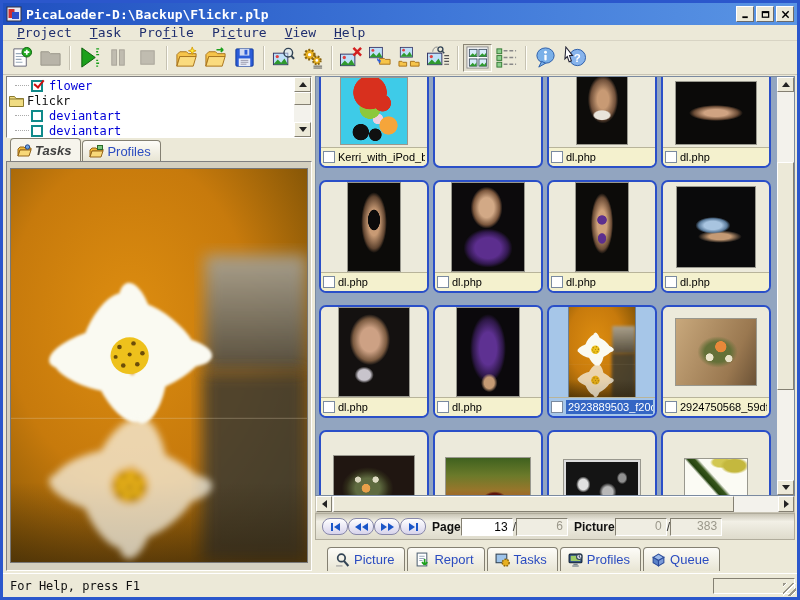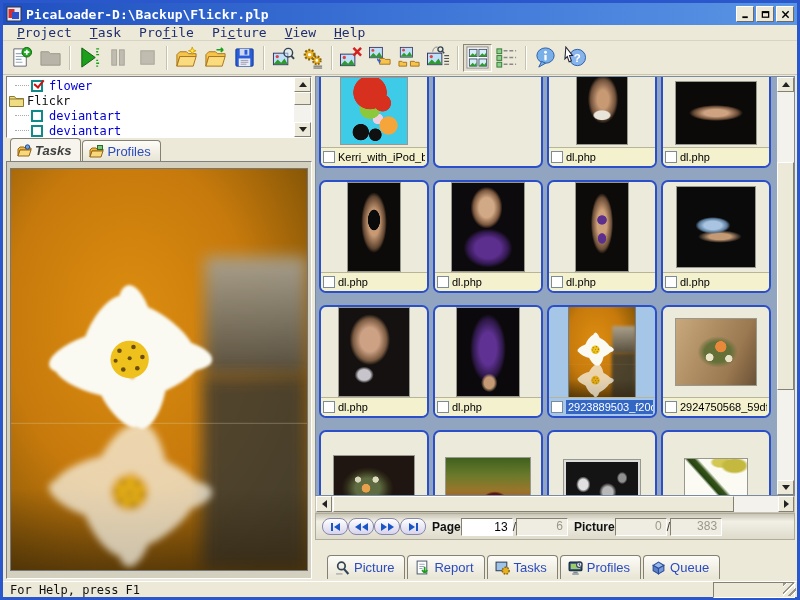--- a/index.html
+++ b/index.html
@@ -92,21 +92,21 @@
   .pg-field.dim { background:#efedE2; color:#9a978a; }
   .pg-sep { font-size:12px; color:#333; }
 
   
   .bottom-tabs { flex:1; display:flex; align-items:flex-end; gap:2px; padding-left:12px; }
   .btab { display:flex; align-items:center; gap:4px; height:24px; padding:2px 10px 3px 7px; border:1px solid #848072; border-bottom:none; border-radius:4px 4px 0 0; background:linear-gradient(#fdfcf8,#e8e5d4); font-size:13px; color:#2b4cc0; }
   .btab.active { background:#f6f4ec; color:#000; font-weight:bold; font-style:italic; height:27px; }
   .btab svg { width:15px; height:15px; }
 
   
-  .statusbar { height:16px; flex:0 0 auto; display:flex; align-items:center; gap:3px; padding:1px 2px; border-top:1px solid #fff; position:relative; }
+  .statusbar { height:24px; flex:0 0 auto; display:flex; align-items:center; gap:3px; padding:1px 2px; border-top:1px solid #fff; position:relative; }
   .status-left { flex:1; height:16px; display:flex; align-items:center; padding:0 5px; font-family:"DejaVu Sans Mono", monospace; font-size:12px; color:#111; }
   .status-right { width:82px; height:16px; border:1px solid; border-color:#848072 #fff #fff #848072; flex:0 0 auto; }
   .grip { position:absolute; right:1px; bottom:1px; width:13px; height:13px; background:repeating-linear-gradient(-45deg, transparent 0 3px, #fff 3px 4px, #9a968a 4px 6px); }
 
   
   .a-kerri{width:66px;height:66px;background:
     radial-gradient(circle at 72% 72%, #f5a53a 13%, transparent 14%),
     radial-gradient(circle at 30% 82%, #101010 11%, transparent 12%),
     radial-gradient(circle at 52% 86%, #101010 9%, transparent 10%),
     radial-gradient(circle at 44% 22%, #d8301e 26%, transparent 27%),

